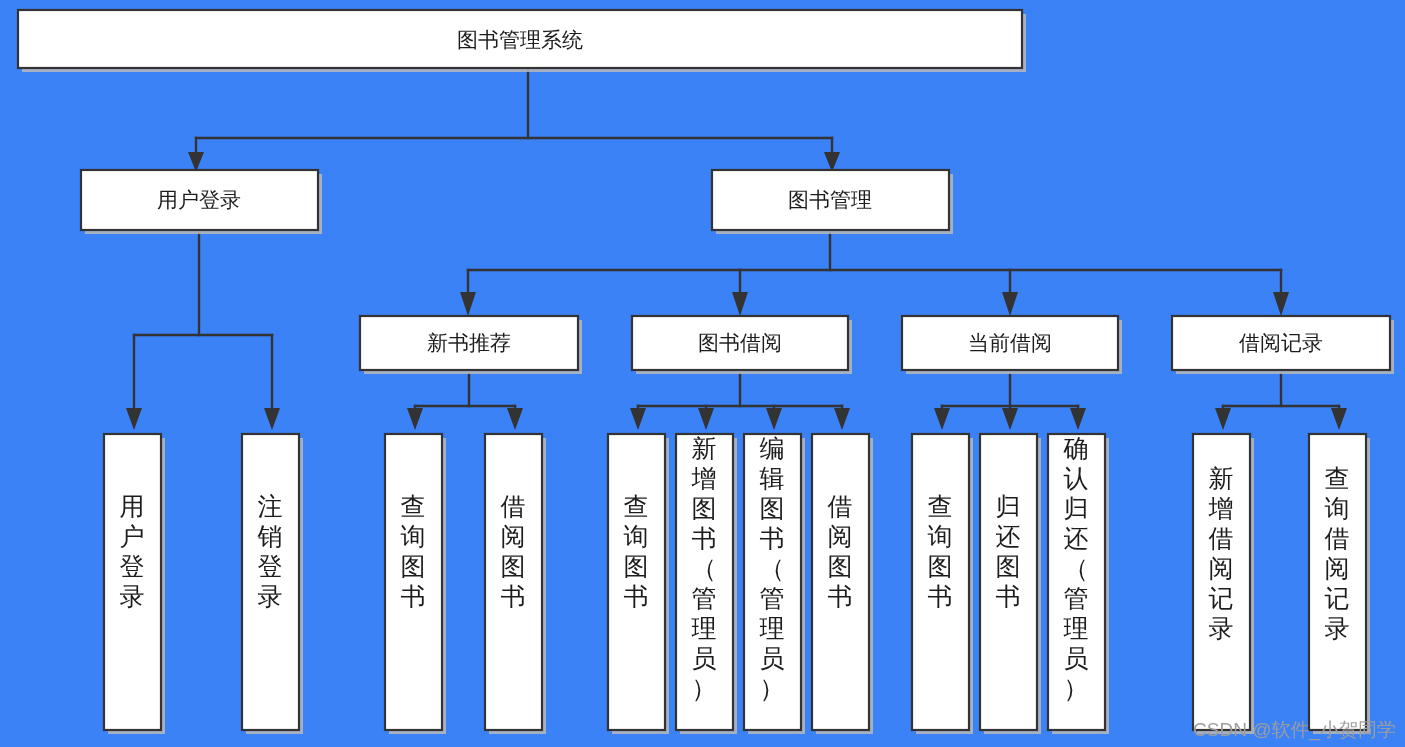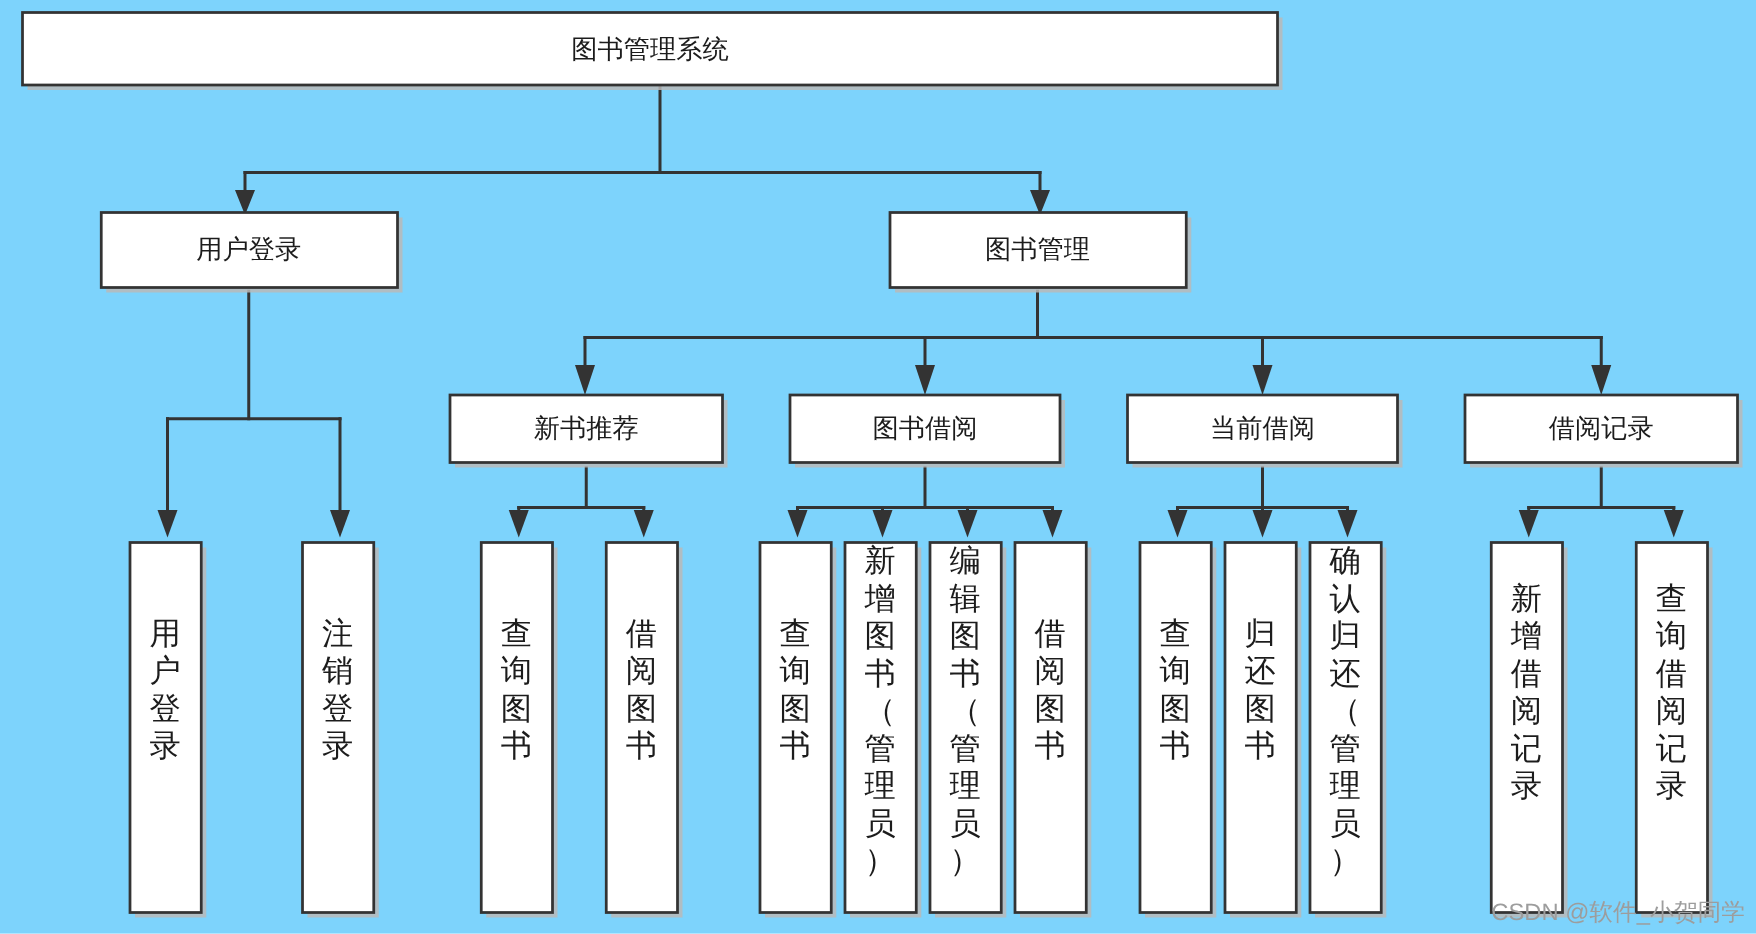--- a/index.html
+++ b/index.html
@@ -10,21 +10,21 @@
   body {
     width: 1405px;
     height: 747px;
     font-family: "Liberation Sans", sans-serif;
     overflow: hidden;
   }
   #diagram-root {
     position: relative;
     width: 1405px;
     height: 747px;
-    background: #7dd3fc;
+    background: #3b82f6;
   }
   svg#tree-svg {
     position: absolute;
     top: 0;
     left: 0;
     width: 1405px;
     height: 747px;
   }
   .node-box {
     fill: #ffffff;

